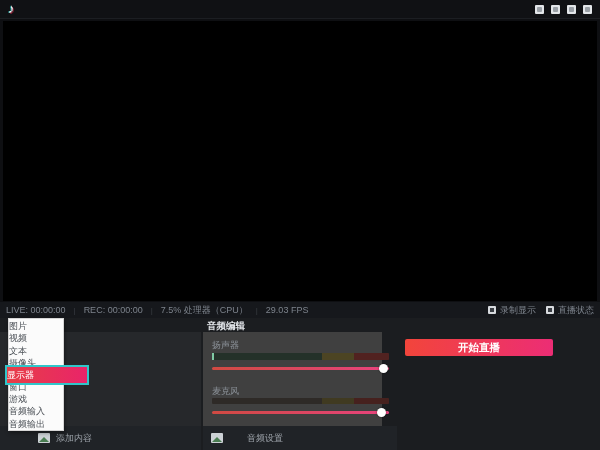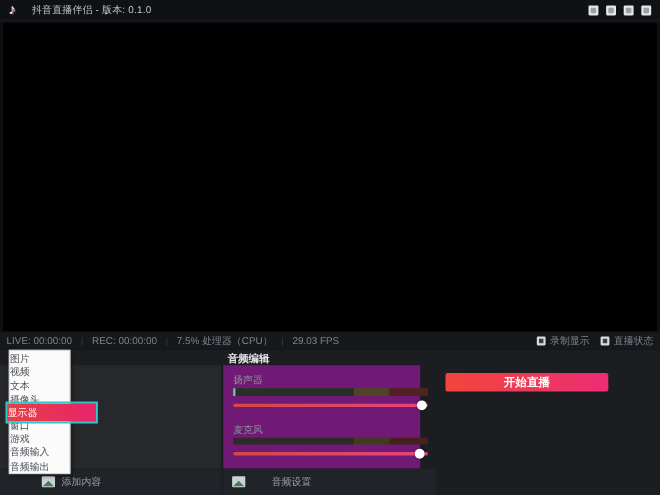--- a/index.html
+++ b/index.html
@@ -62,21 +62,21 @@
   .panel-left-bottom{
     position:absolute; left:0; top:108px; width:201px; height:24px;
     background:#202327; display:flex; align-items:center; padding-left:38px; gap:6px;
     color:#9aa0a7; font-size:9px; cursor:pointer;
   }
   .audio-header{
     position:absolute; left:207px; top:2px; font-size:9.5px; font-weight:bold; color:#e2e5e9;
   }
   .panel-audio-body{
     position:absolute; left:203px; top:14px; width:179px; height:94px;
-    background:#701a75;
+    background:#404040;
   }
   .panel-audio-bottom{
     position:absolute; left:203px; top:108px; width:194px; height:24px;
     background:#202327; display:flex; align-items:center; padding-left:8px; gap:24px;
     color:#9aa0a7; font-size:9px; cursor:pointer;
   }
   .img-ico{
     width:12px; height:10px; background:#ccd1d5; border-radius:1px; position:relative; overflow:hidden;
   }
   .img-ico::after{
@@ -141,21 +141,20 @@
     background:linear-gradient(90deg,#e73f47,#e92469);
     color:#ffffff; font-size:9px; line-height:16px; 
     z-index:6; cursor:pointer; white-space:nowrap;
   }
 </style>
 </head>
 <body>
 
 <div class="titlebar">
   <span class="logo">♪</span>
-  <span class="title-text">抖音直播伴侣 - 版本: 0.1.0</span>
   <div class="win-controls">
     <span class="win-btn"></span>
     <span class="win-btn"></span>
     <span class="win-btn"></span>
     <span class="win-btn"></span>
   </div>
 </div>
 
 <div class="preview"></div>
 

